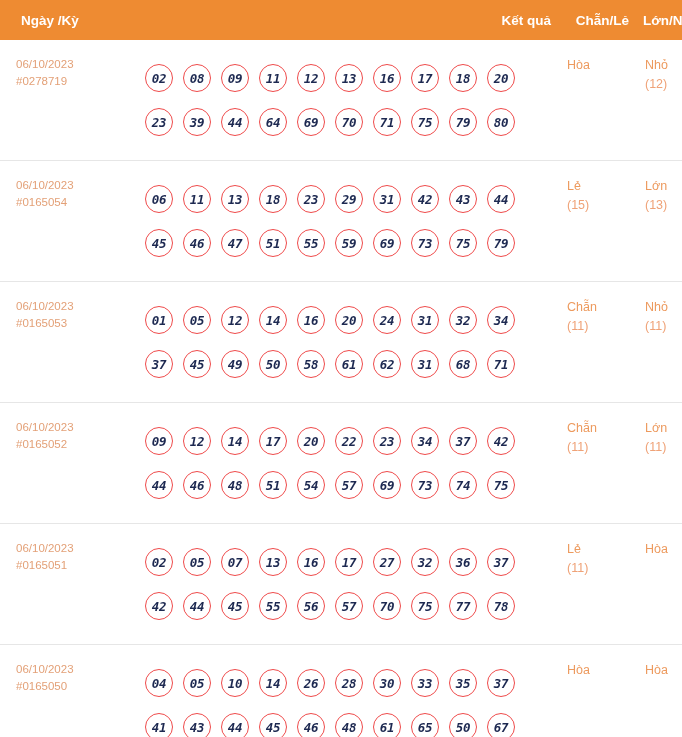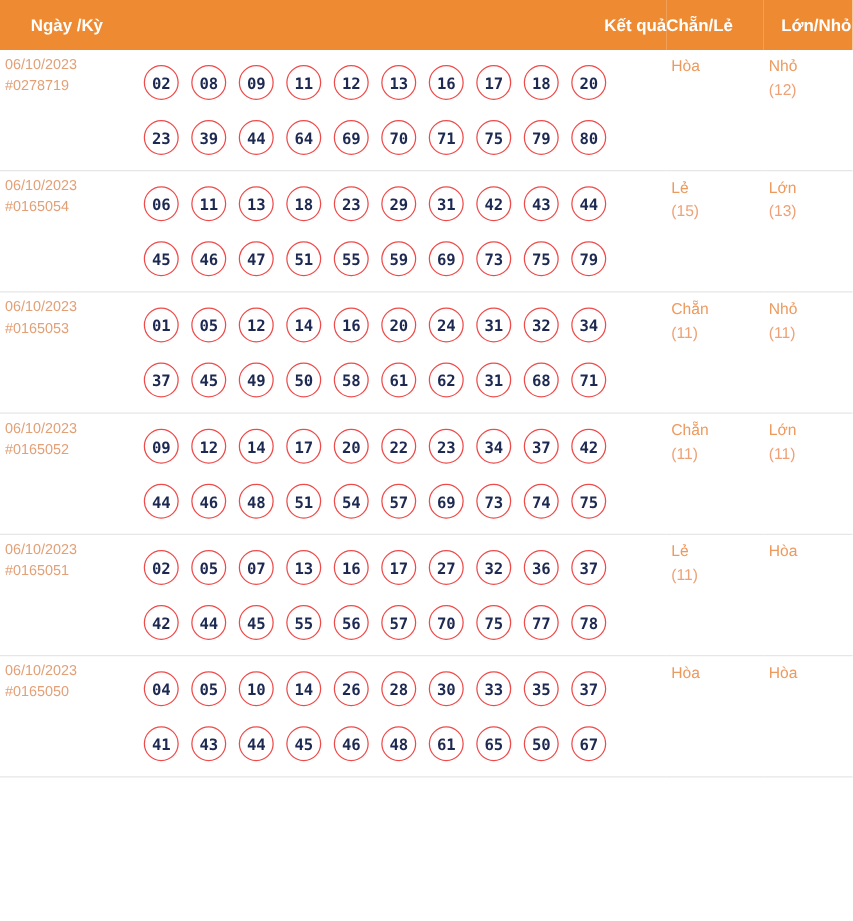--- a/index.html
+++ b/index.html
@@ -23,47 +23,48 @@
     height: 40px;
   }
   .table-header th {
     color: #ffffff;
     font-size: 13.5px;
     font-weight: bold;
     padding: 0;
     vertical-align: middle;
     white-space: nowrap;
   }
-  th.col-date   { width: 101px; text-align: center;  padding-left: 3px; margin-left: 12px; }
+  th.col-date   { width: 101px; text-align: left;  padding-left: 21px; margin-left: 12px; }
   th.col-result { width: 419px; text-align: right;  padding-left: 10px; }
-  th.col-oddeven{ width: 78px;  text-align: left; }
+  th.col-oddeven{ width: 78px;  text-align: right; }
   th.col-bigsmall{width: 84px;  text-align: center; }
 
   tbody tr.result-row {
     border-bottom: 1px solid #e6e6e6;
   }
   tbody tr.result-row > td {
-    padding: 4px;
+    padding: 16px;
     vertical-align: top;
   }
 
   .date-cell {
     width: 101px;
     padding: 12px 0 0 12px;
     box-sizing: border-box;
   }
   .date-text, .period-text {
     color: #e3a077;
     font-size: 11.5px;
     line-height: 17px;
     white-space: nowrap;
   }
 
   .result-cell {
     padding: 6px 0 8px 0;
+    font-style: italic;
   }
   .ball-row {
     display: flex;
     gap: 10px;
     padding-left: 7px;
     height: 44px;
     align-items: center;
   }
   .ball {
     width: 28px;

